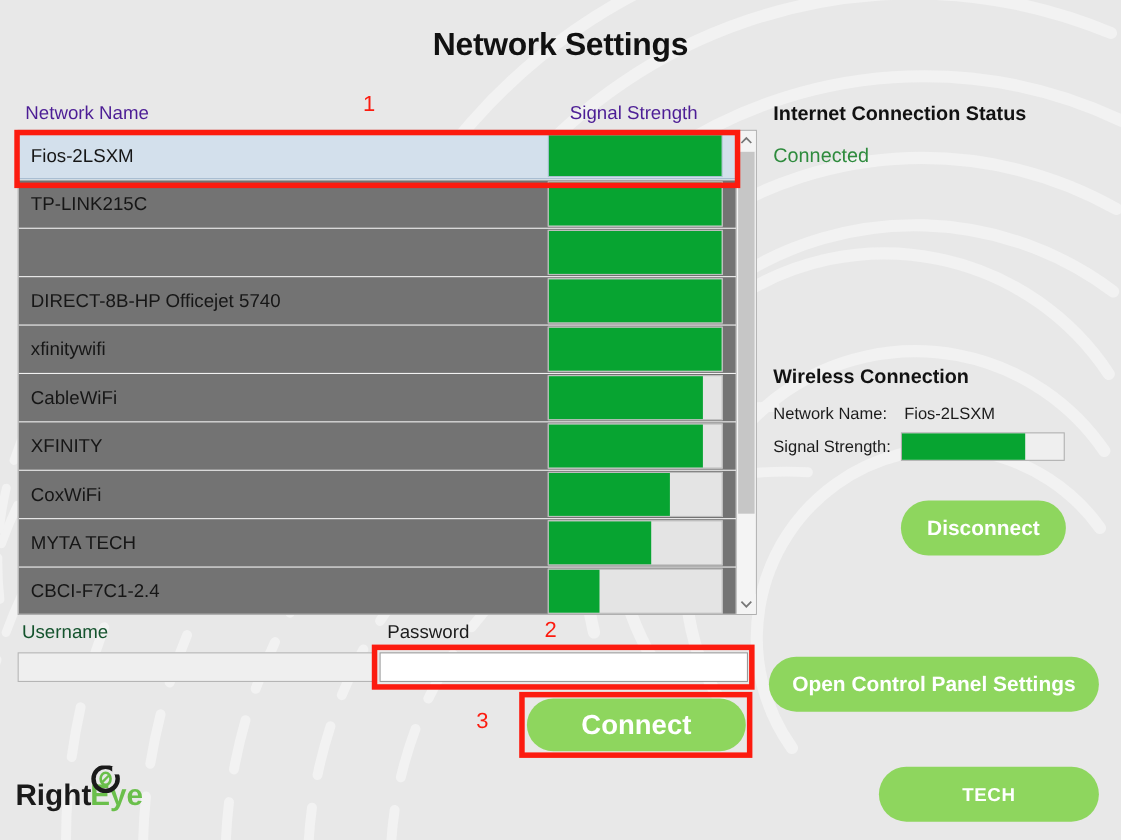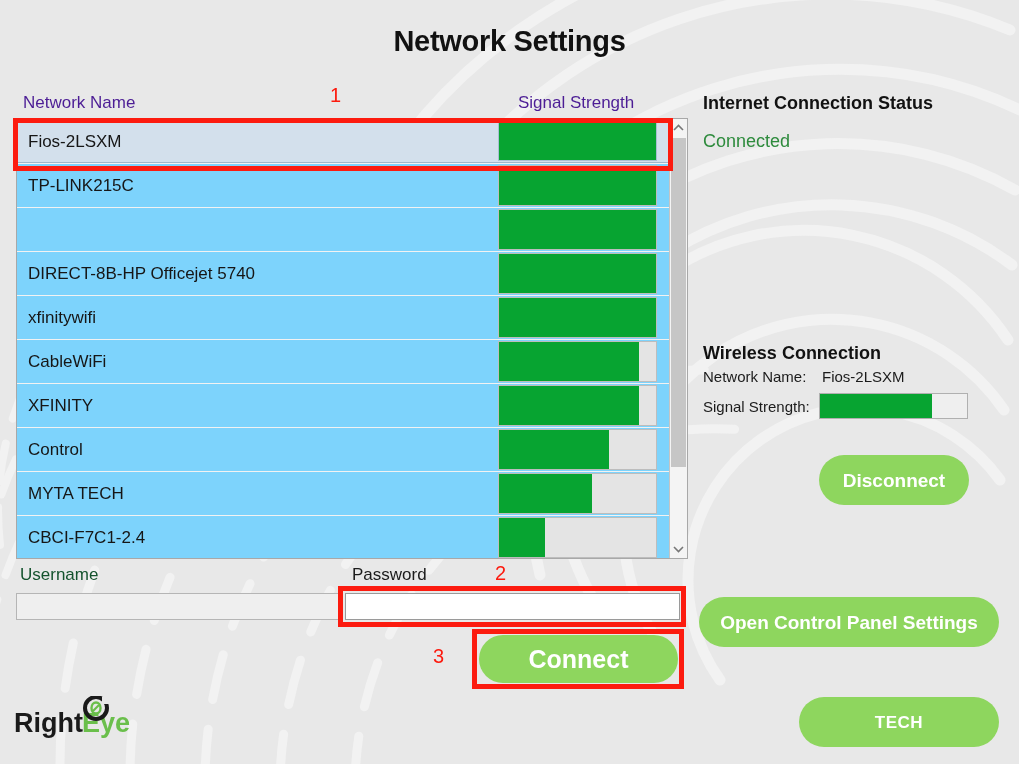--- a/index.html
+++ b/index.html
@@ -69,21 +69,21 @@
     flex: 1 1 auto;
     position: relative;
     overflow: hidden;
     padding-top: 1px;
     box-sizing: border-box;
   }
   .net-row {
     position: relative;
     height: 43px;
     margin: 0 0 1px 0;
-    background: #7dd3fc;
+    background: #737373;
     display: flex;
     align-items: center;
     box-sizing: border-box;
   }
   .net-row.selected {
     background: #d3e0ec;
     border-top: 1px solid #9fb6cb;
     border-bottom: 1px solid #9fb6cb;
   }
   .net-name {
@@ -187,21 +187,21 @@
   }
 
   
   .panel-head {
     position: absolute;
     font-size: 18px;
     font-weight: bold;
     color: #121212;
   }
   #head-internet-status { left: 703px; top: 93px; }
-  #head-wireless-connection { left: 703px; top: 332px; margin-top: 11px; }
+  #head-wireless-connection { left: 703px; top: 332px; }
 
   #internet-status-value {
     position: absolute;
     left: 703px;
     top: 131px;
     font-size: 18px;
     color: #2e8b3d;
   }
 
   .wc-label {
@@ -388,21 +388,21 @@
             <div class="net-bar-fill" style="width: 89%;"></div>
           </div>
         </div>
         <div class="net-row">
           <div class="net-name">XFINITY</div>
           <div class="net-bar-track">
             <div class="net-bar-fill" style="width: 89%;"></div>
           </div>
         </div>
         <div class="net-row">
-          <div class="net-name">Control</div>
+          <div class="net-name">CoxWiFi</div>
           <div class="net-bar-track">
             <div class="net-bar-fill" style="width: 70%;"></div>
           </div>
         </div>
         <div class="net-row">
           <div class="net-name">MYTA TECH</div>
           <div class="net-bar-track">
             <div class="net-bar-fill" style="width: 59%;"></div>
           </div>
         </div>

